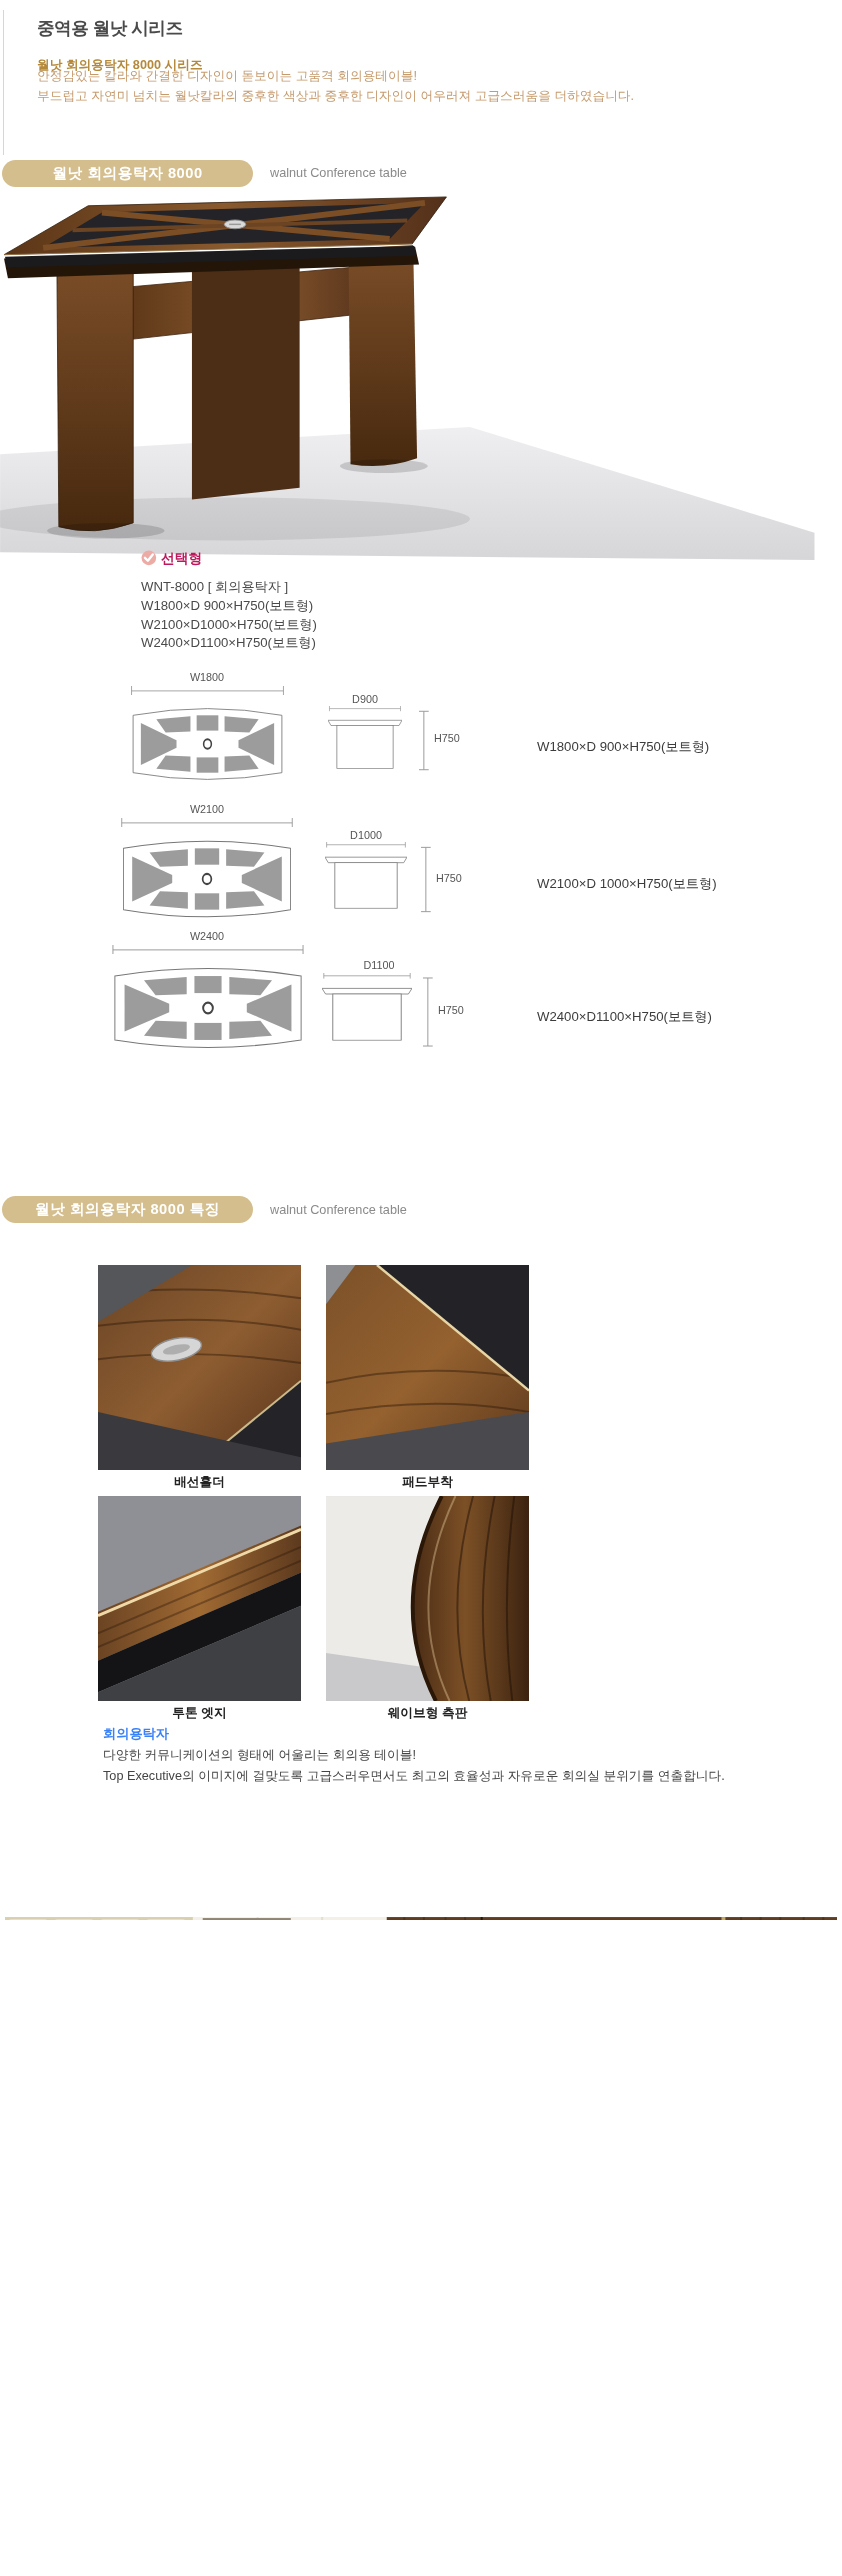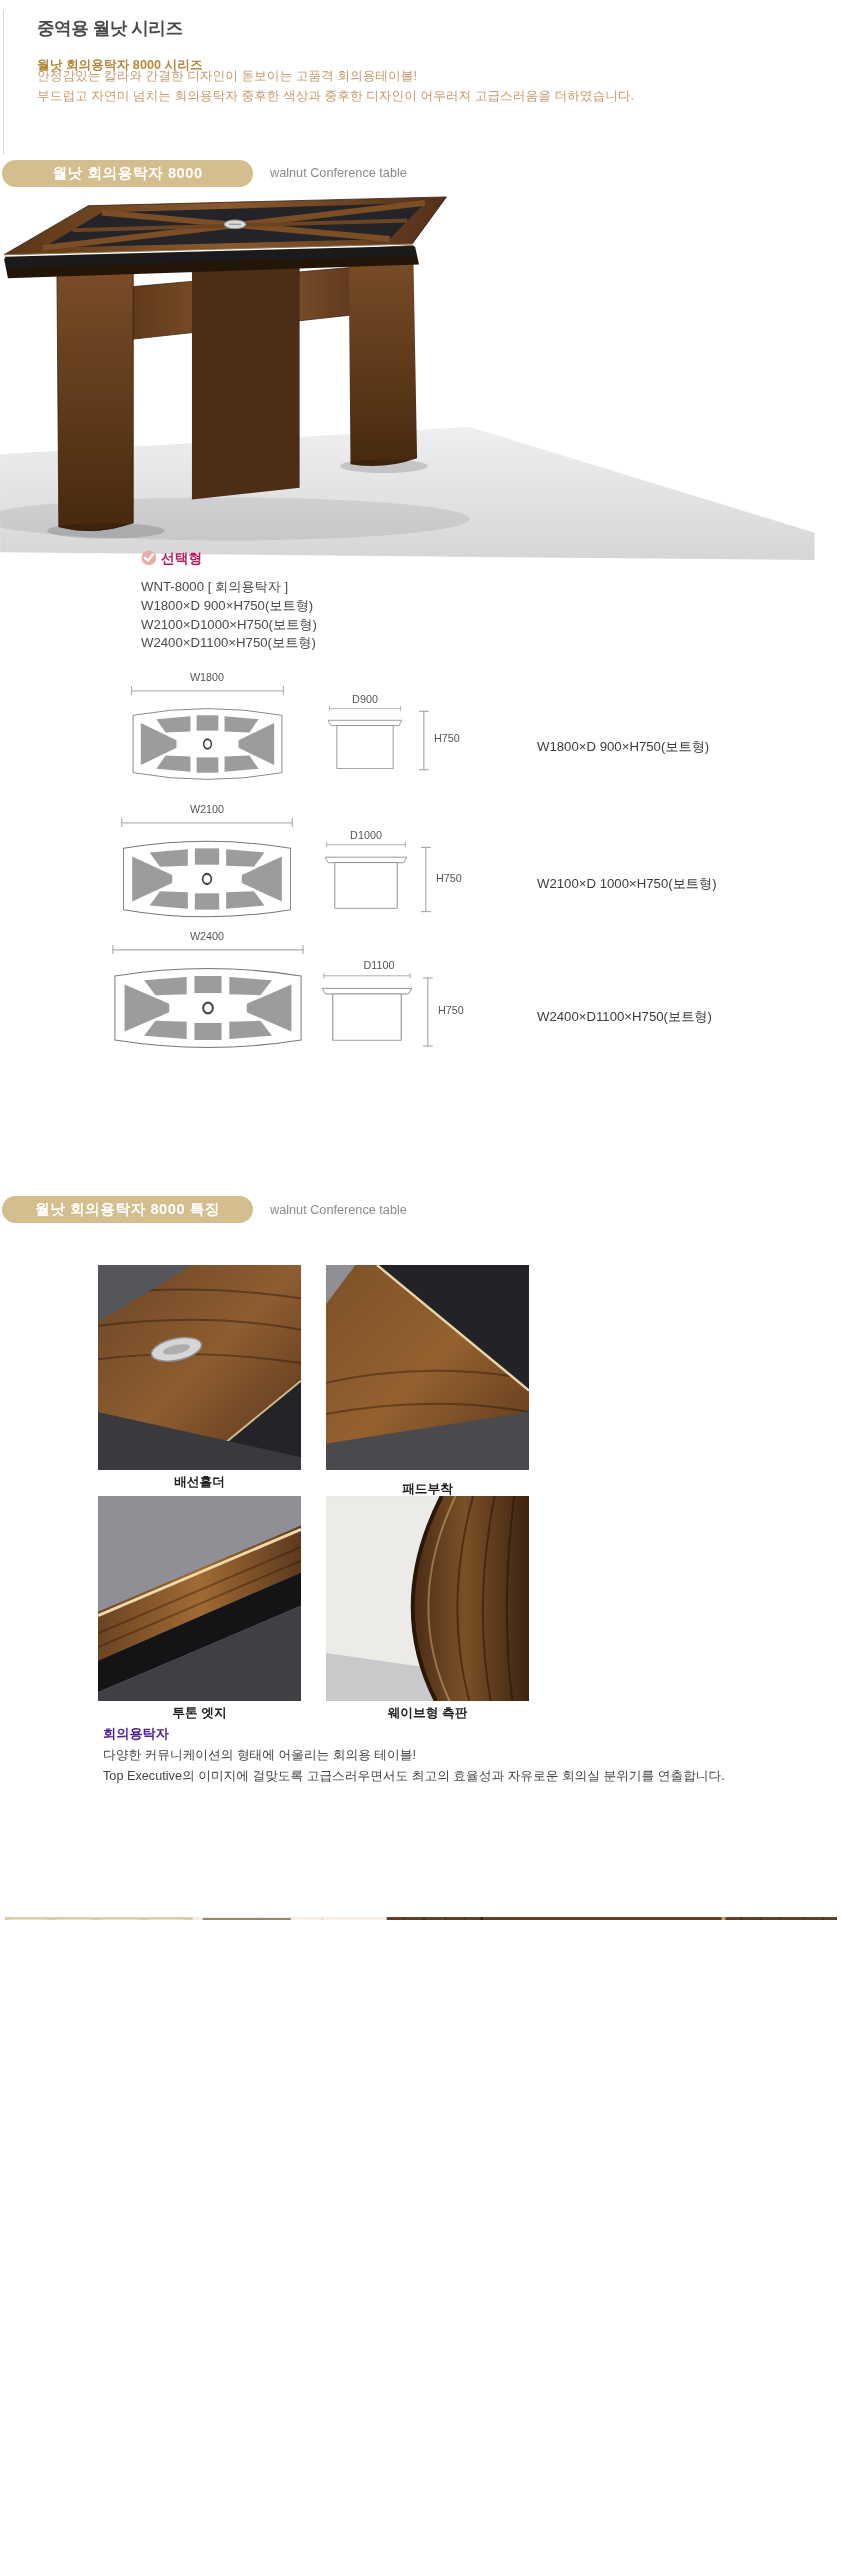--- a/index.html
+++ b/index.html
@@ -18,35 +18,35 @@
   .hero{left:0;top:194px;width:842px;height:370px;}
   .opt-icon{left:141px;top:550px;width:15.7px;height:15.7px;}
   .opt-label{left:161px;top:550px;font-size:13.7px;font-weight:bold;color:#be185d;}
   .opt-line{left:141px;font-size:13.2px;color:#4a4a4a;}
   .diag-row{position:absolute;left:0;width:842px;height:127px;}
   .dimlab{position:absolute;font-size:10.8px;color:#555;text-align:center;}
   .spec{position:absolute;left:537px;font-size:13.2px;color:#3c3c3c;}
   .feat{position:absolute;width:203px;height:205px;background:#777;overflow:hidden;}
   .feat svg{display:block;}
   .feat-cap{position:absolute;width:203px;text-align:center;font-size:12.7px;font-weight:bold;color:#222;}
-  .close-head{left:103px;top:1725px;font-size:13.2px;font-weight:bold;color:#4c1d95;}
+  .close-head{left:103px;top:1725px;font-size:13.2px;font-weight:bold;color:#3b82f6;}
   .close-line{left:103px;font-size:12.7px;color:#444;}
   .room{left:4.9px;top:1917px;width:832px;height:654px;}
 </style>
 </head>
 <body>
 
 <div class="page">
 
   <div class="abs vline"></div>
 
   <div class="abs title">중역용 월낫 시리즈</div>
   <div class="abs subtitle">월낫 회의용탁자 8000 시리즈</div>
   <div class="abs desc d1">안정감있는 칼라와 간결한 디자인이 돋보이는 고품격 회의용테이블!</div>
-  <div class="abs desc d2">부드럽고 자연미 넘치는 회의용탁자 중후한 색상과 중후한 디자인이 어우러져 고급스러움을 더하였습니다.</div>
+  <div class="abs desc d2">부드럽고 자연미 넘치는 월낫칼라의 중후한 색상과 중후한 디자인이 어우러져 고급스러움을 더하였습니다.</div>
 
   <div class="abs pill" style="top:160px;">월낫 회의용탁자 8000</div>
   <div class="abs pill-cap" style="top:166px;">walnut Conference table</div>
 
   <svg class="abs hero" viewBox="0 0 860 378">
     <defs>
       <linearGradient id="hWoodH" x1="0" y1="0" x2="1" y2="0">
         <stop offset="0" stop-color="#5a3517"></stop>
           <stop offset="0.5" stop-color="#8a5a2e"></stop>
           <stop offset="1" stop-color="#53301a"></stop>
@@ -289,21 +289,21 @@
       <path d="M132,0 Q80,110 126,209" fill="none" stroke="rgba(255,230,180,0.35)" stroke-width="2"></path>
       <g stroke="rgba(25,12,4,0.45)" stroke-width="2" fill="none">
         <path d="M150,0 Q120,110 146,209"></path>
           <path d="M172,0 Q150,110 168,209"></path>
           <path d="M192,0 Q178,110 190,209"></path>
       </g>
     </svg>
   </div>
 
   <div class="feat-cap" style="left:98px;top:1474px;">배선홀더</div>
-  <div class="feat-cap" style="left:326px;top:1474px;margin-top:7px;">패드부착</div>
+  <div class="feat-cap" style="left:326px;top:1474px;">패드부착</div>
   <div class="feat-cap" style="left:98px;top:1705px;">투톤 엣지</div>
   <div class="feat-cap" style="left:326px;top:1705px;">웨이브형 측판</div>
 
   <div class="abs close-head">회의용탁자</div>
   <div class="abs close-line" style="top:1747px;">다양한 커뮤니케이션의 형태에 어울리는 회의용 테이블!</div>
   <div class="abs close-line" style="top:1768px;">Top Executive의 이미지에 걸맞도록 고급스러우면서도 최고의 효율성과 자유로운 회의실 분위기를 연출합니다.</div>
 
   <svg class="abs room" viewBox="0 0 850 668">
     <defs>
       <linearGradient id="rWoodV" x1="0" y1="0" x2="0" y2="1">

